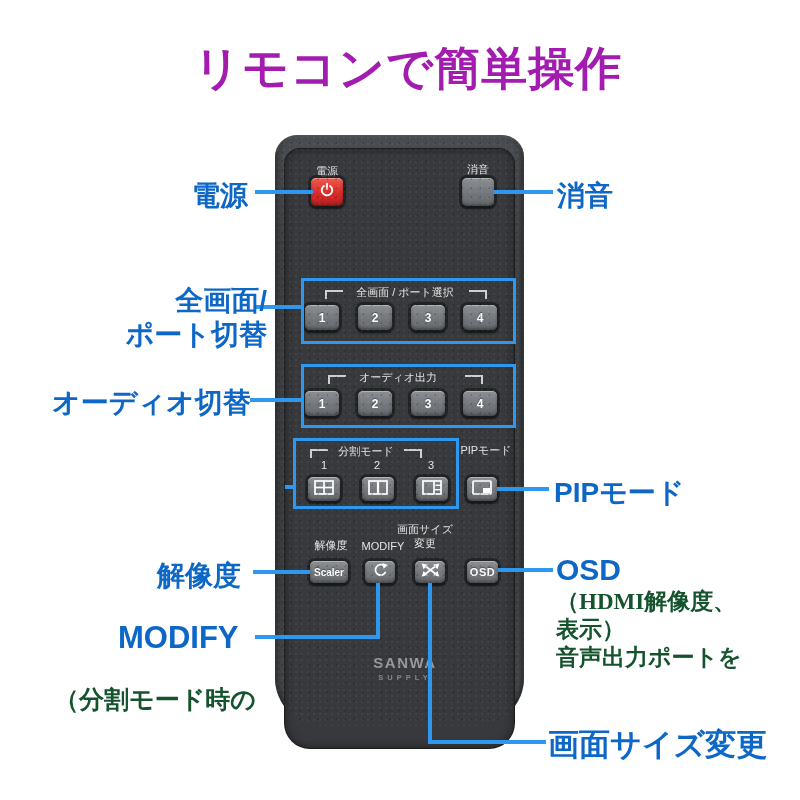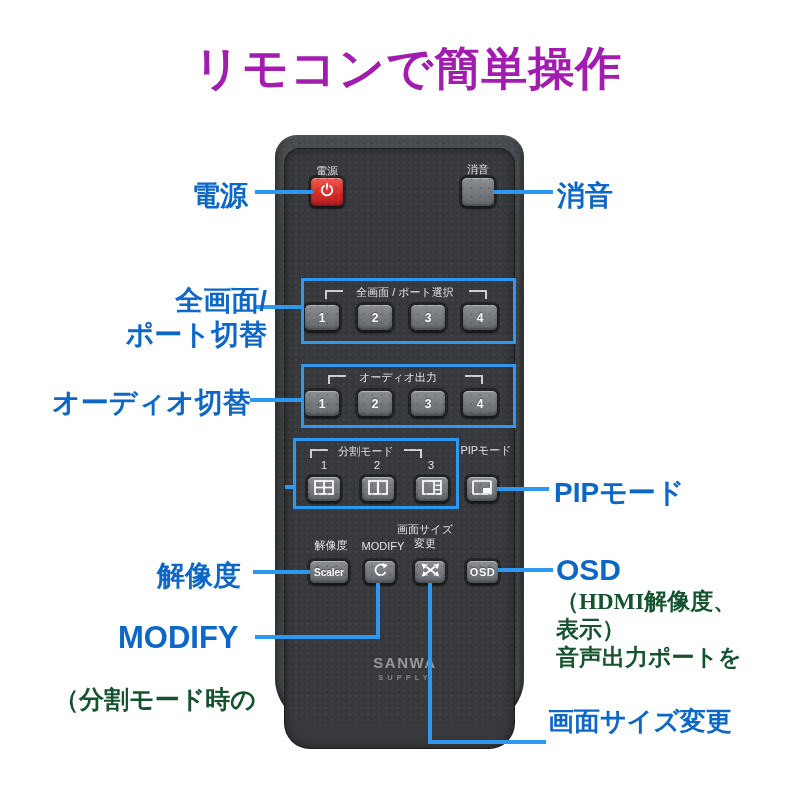--- a/index.html
+++ b/index.html
@@ -211,15 +211,15 @@
     <div>（HDMI解像度、</div>
     <div>表示）</div>
     <div>音声出力ポートを</div>
   </div>
 
   <div class="atext" style="left:118px;top:620px;font-size:31px;">MODIFY</div>
   <div class="desc" style="position:absolute;left:50px;top:651px;width:210px;text-align:center;font-size:25px;line-height:31px;margin-top:33px;">
     <div>（分割モード時の</div>
   </div>
 
-  <div class="atext" style="left:548px;top:704px;font-size:26px;">画面サイズ変更</div>
+  <div class="atext" style="left:548px;top:724px;font-size:31px;">画面サイズ変更</div>
 
 </div>
 
 </body></html>

